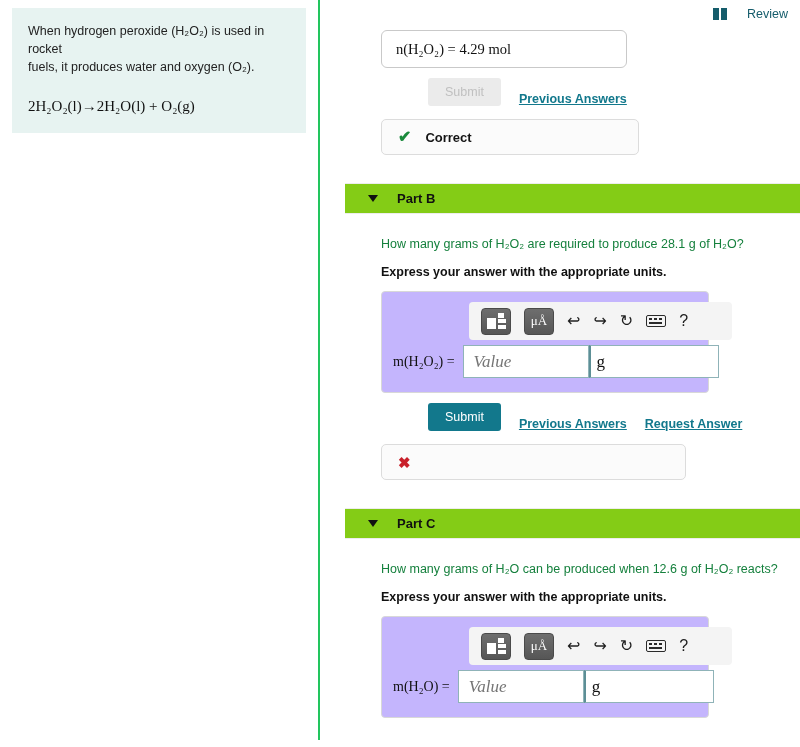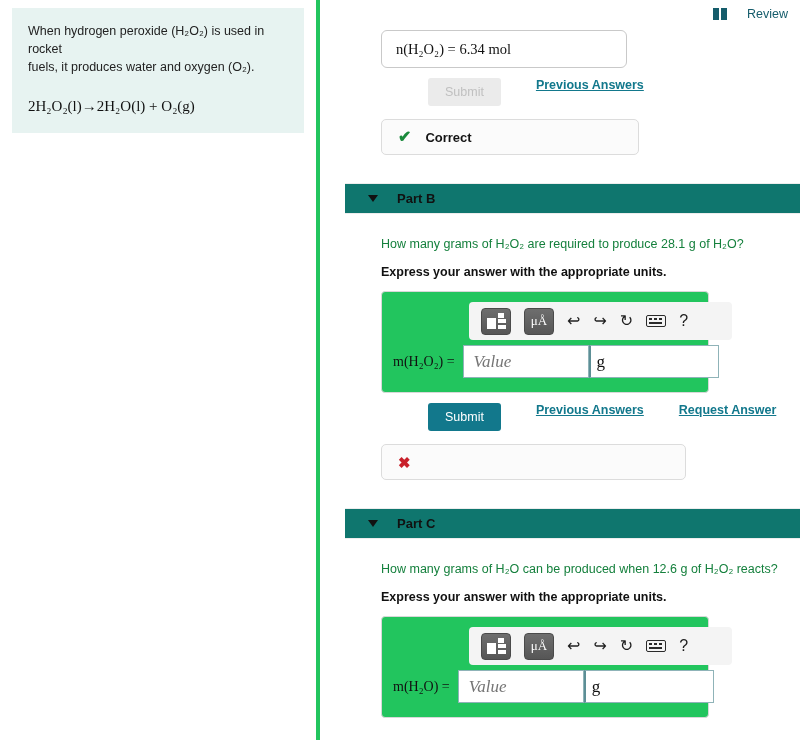--- a/index.html
+++ b/index.html
@@ -12,21 +12,21 @@
     overflow: hidden;
   }
 
   .page { position: relative; width: 800px; height: 747px; }
 
   
   .left-panel {
     position: absolute; left: 0; top: 0;
     width: 320px; height: 740px;
     background: #ffffff;
-    border-right: 4px solid #22c55e;
+    border-right: 2px solid #22c55e;
   }
   .problem-box {
     margin: 8px 12px 0 12px;
     background: #e7f3f1;
     padding: 14px 16px 16px 16px;
   }
   .problem-text {
     font-size: 12.5px;
     line-height: 18px;
     color: #222222;
@@ -71,21 +71,21 @@
     border: 1px solid #c9c9c9; border-radius: 6px;
     display: flex; align-items: center;
     padding: 0 14px;
     background: #ffffff;
   }
   .answered-text {
     font-family: "Liberation Serif", serif;
     font-size: 14.5px; color: #111;
   }
 
-  .btn-row { display: flex; align-items: flex-start; margin-left: 60px; margin-top: 10px; gap: 35px; padding-left: 47px; }
+  .btn-row { display: flex; align-items: flex-end; margin-left: 60px; margin-top: 10px; gap: 18px; padding-left: 47px; }
 
   .btn {
     border: none; border-radius: 3px;
     font-family: "Liberation Sans", sans-serif;
     font-size: 12.5px; padding: 7px 17px;
     cursor: pointer; color: #ffffff; background: #12788c;
   }
   .btn.disabled { background: #ebebeb; color: #c0c0c0; cursor: default; }
 
   .tlink {
@@ -103,21 +103,21 @@
   }
   .status-box.wide { width: 305px; }
   .status-label { font-size: 13px; font-weight: bold; color: #141414; }
   .check { color: #1a8a3c; font-size: 16px; font-weight: bold; line-height: 1; }
   .cross { color: #c8202a; font-size: 15px; font-weight: bold; line-height: 1; }
 
   
   .part-header {
     margin-top: 28px;
     height: 31px;
-    background: #0f766e;
+    background: #84cc16;
     border-top: 1px solid #ededed;
     border-bottom: 1px solid #ededed;
     display: flex; align-items: center;
     padding-left: 23px; gap: 19px;
     margin-left: 24px;
   }
   .caret {
     width: 0; height: 0;
     border-left: 5.5px solid transparent;
     border-right: 5.5px solid transparent;
@@ -133,21 +133,21 @@
   .instruction {
     margin: 12px 0 0 60px;
     font-size: 12.5px; font-weight: bold; color: #111111;
   }
 
   
   .answer-card {
     margin: 12px 0 0 60px;
     width: 328px;
     border: 1px solid #d8d8d8; border-radius: 4px;
-    background: #22c55e;
+    background: #c4b5fd;
     padding: 10px 11px 14px 11px;
   }
   .toolbar {
     background: #f4f4f4;
     border-radius: 4px;
     height: 38px;
     display: flex; align-items: center;
     gap: 13px;
     padding: 0 12px;
     margin-left: 76px;
@@ -231,21 +231,21 @@
       <span class="review-link">
         <span class="book-icon">
             <i class="l"></i>
             <i class="r"></i>
           </span>
         <span>Review</span>
       </span>
     </div>
 
     <div class="answered-box">
-      <span class="answered-text">n(H₂O₂)  =  6.34 mol</span>
+      <span class="answered-text">n(H₂O₂)  =  4.29 mol</span>
     </div>
 
     <div class="btn-row">
       <button class="btn disabled">Submit</button>
       <span class="tlink">Previous Answers</span>
     </div>
 
     <div class="status-box">
       <span class="check">✔</span>
       <span class="status-label">Correct</span>

